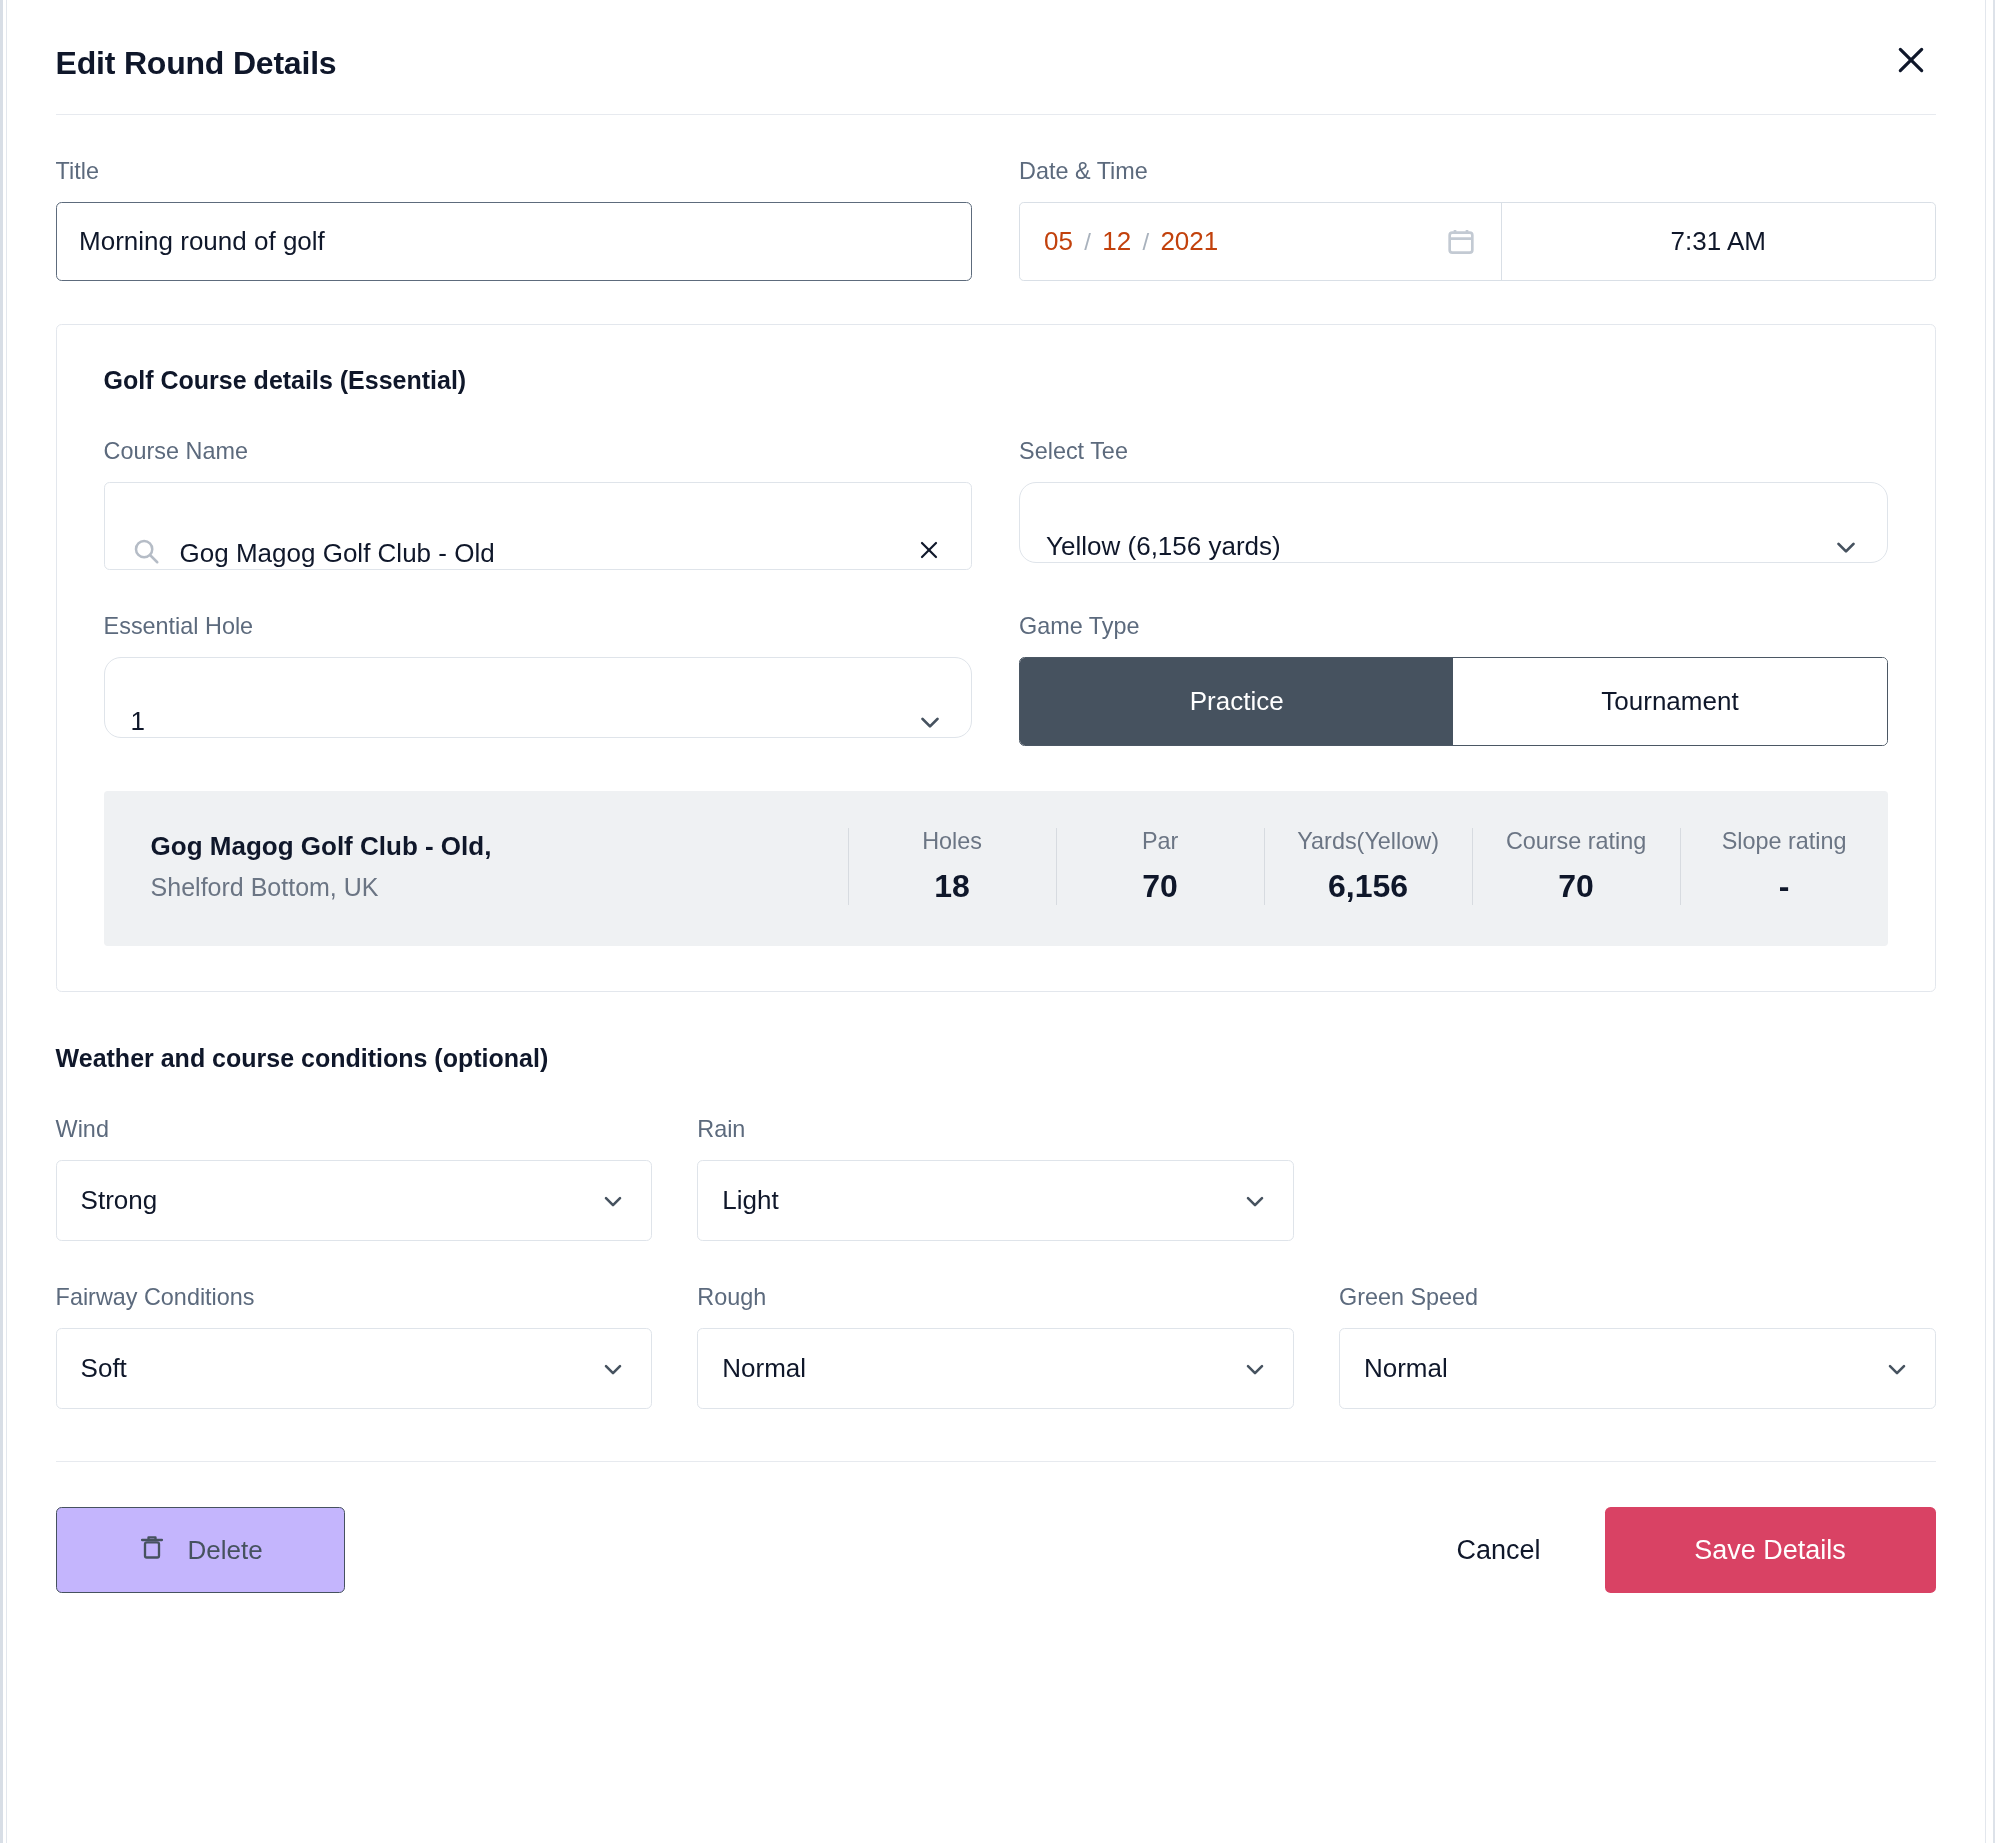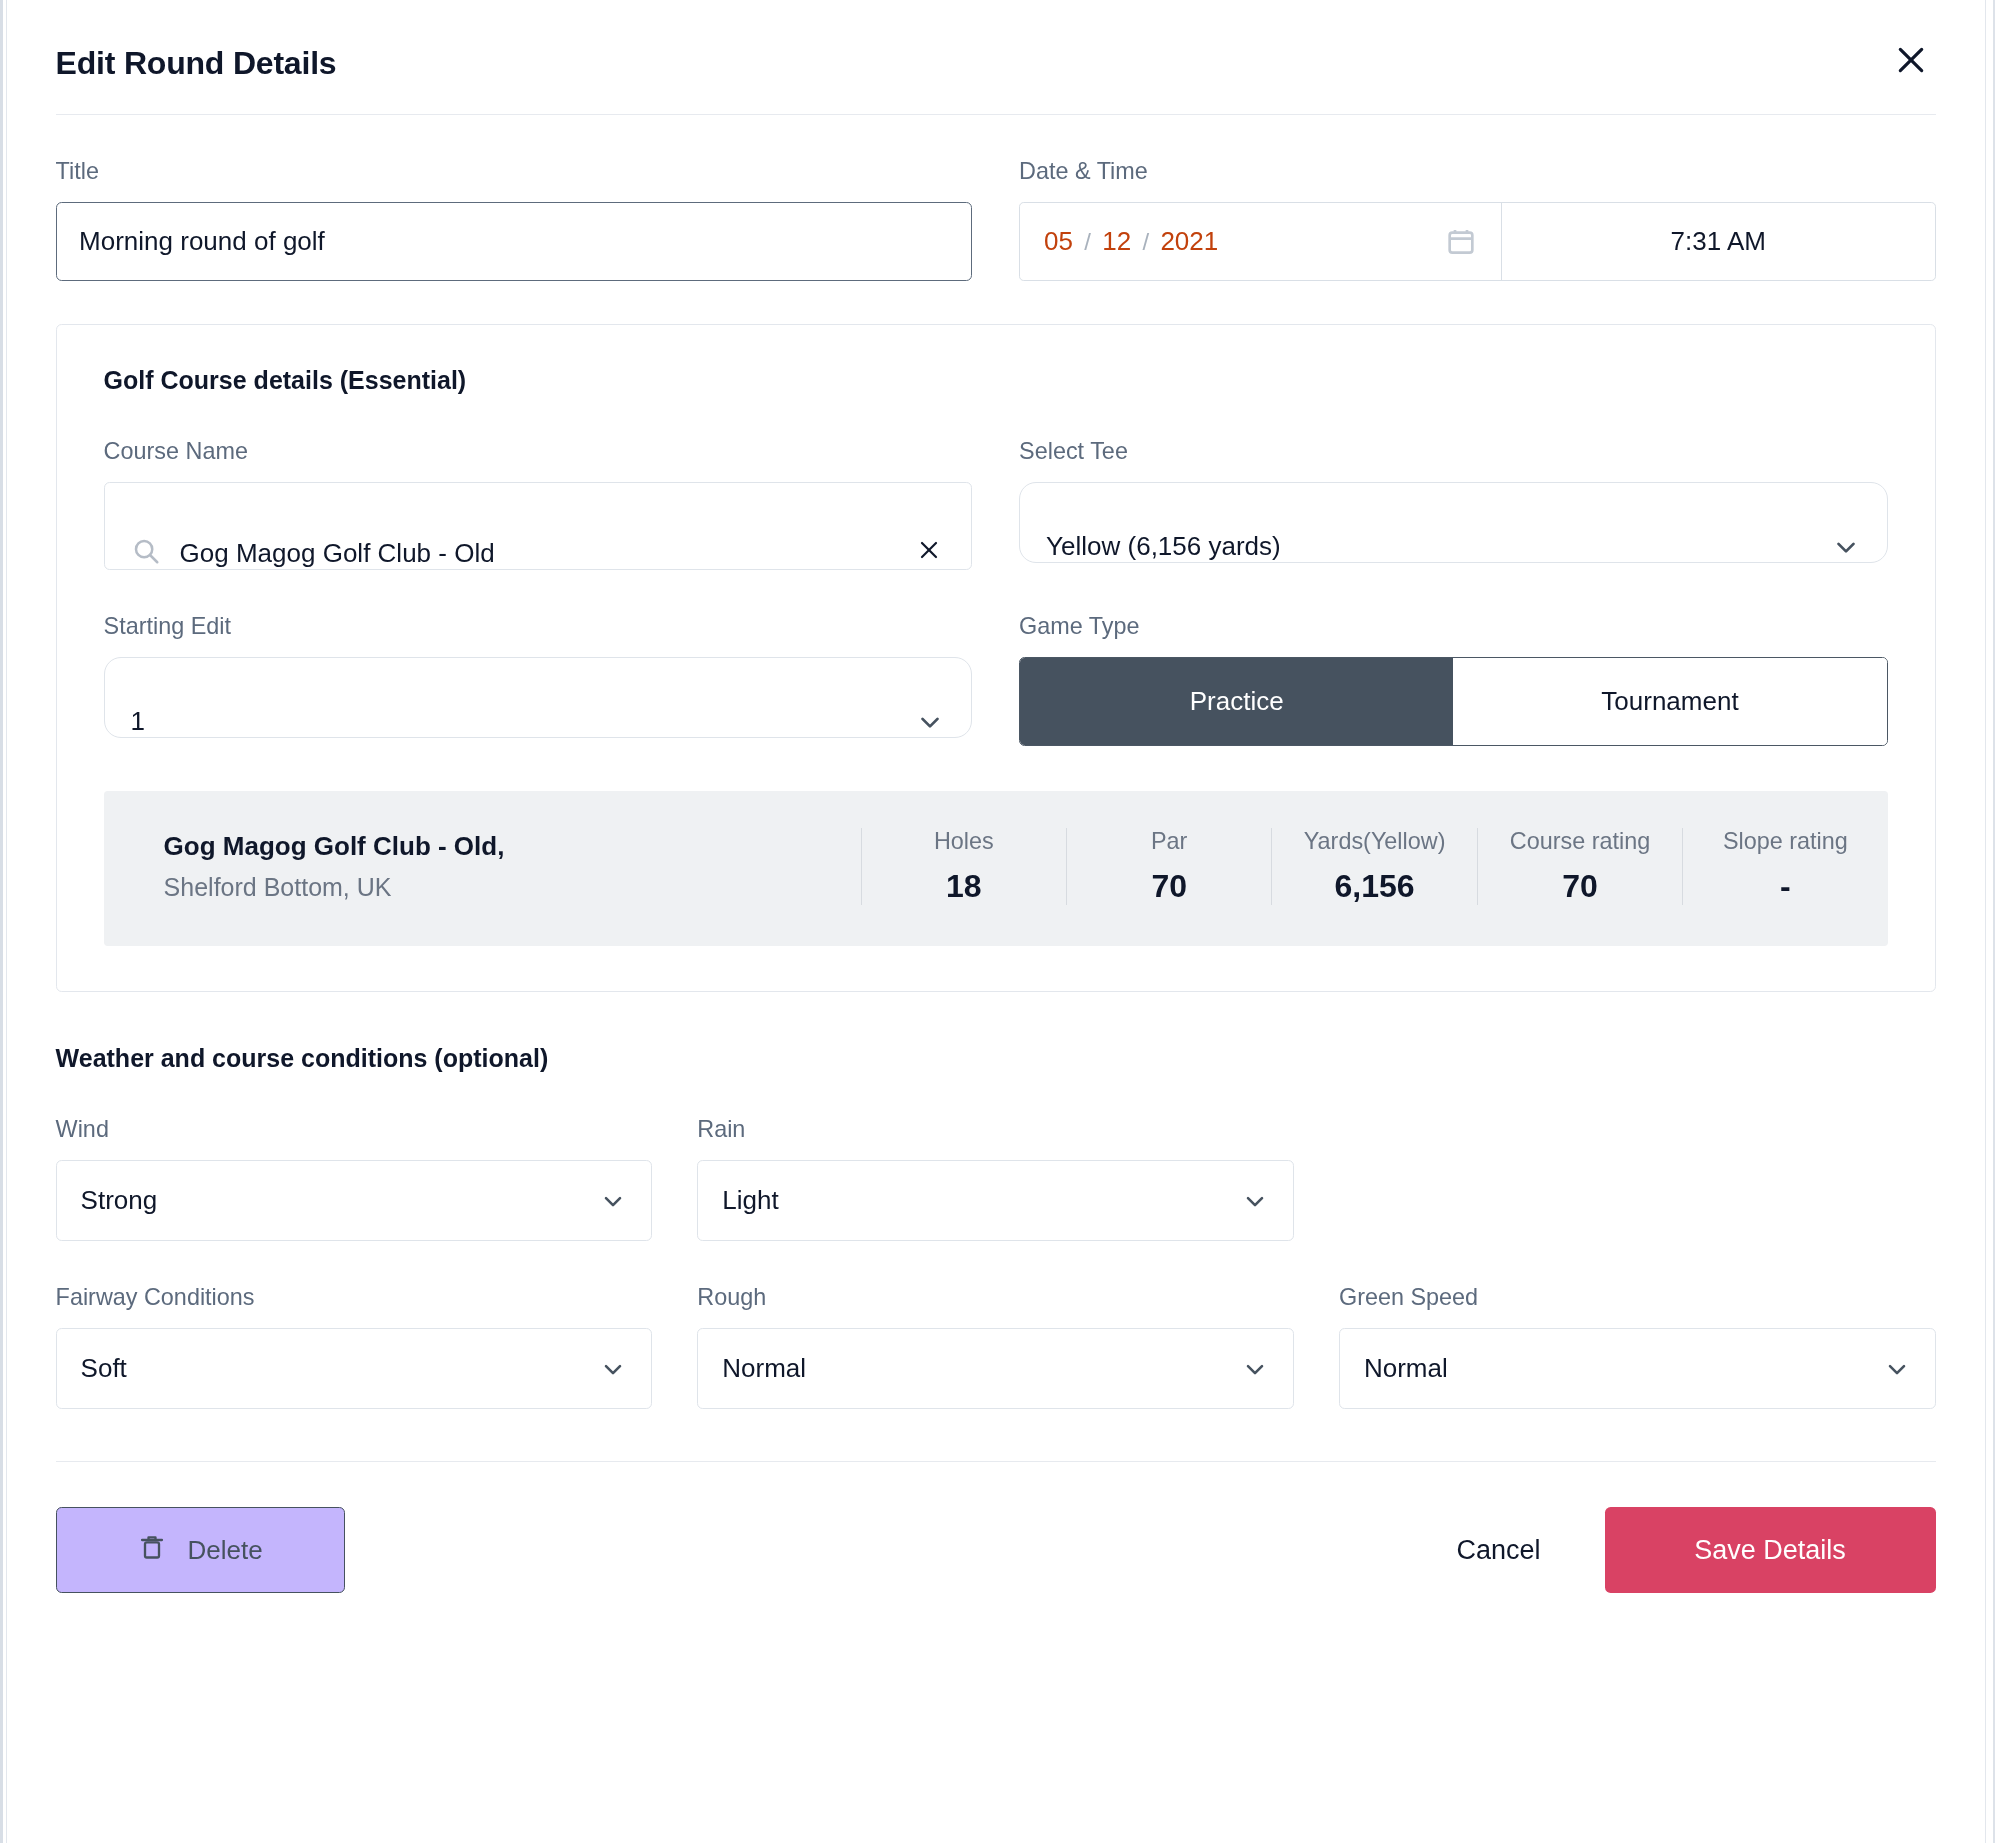--- a/index.html
+++ b/index.html
@@ -182,21 +182,21 @@
   }
   .seg.active { background: #46525f; color: #fff; }
 
   
   .summary {
     margin-top: 45px;
     background: #eff1f3;
     border-radius: 3.7px;
     display: flex;
     align-items: stretch;
-    padding: 37px 0 41px 17px;
+    padding: 37px 0 41px 4px;
   }
   .sum-name {
     flex: 0 0 auto;
     width: 740px;
     padding: 0 43px;
     display: flex; flex-direction: column; justify-content: center;
   }
   .sum-name .n1 { font-size: 26px; font-weight: bold; color: #0f172a; }
   .sum-name .n2 { font-size: 25px; color: #6b7584; margin-top: 11.2px; }
   .sum-stat {
@@ -355,21 +355,21 @@
             <svg width="30" height="30" viewBox="0 0 24 24" fill="none" stroke="#46525f" stroke-width="2.2" stroke-linecap="round" stroke-linejoin="round">
               <polyline points="6,9.5 12,15.5 18,9.5"></polyline>
             </svg>
           </span>
         </div>
       </div>
     </div>
 
     <div class="row-2">
       <div class="col">
-        <label class="field-label">Starting Edit</label>
+        <label class="field-label">Essential Hole</label>
         <div class="select-box">
           <span>1</span>
           <span class="chev">
             <svg width="30" height="30" viewBox="0 0 24 24" fill="none" stroke="#46525f" stroke-width="2.2" stroke-linecap="round" stroke-linejoin="round">
               <polyline points="6,9.5 12,15.5 18,9.5"></polyline>
             </svg>
           </span>
         </div>
       </div>
 

